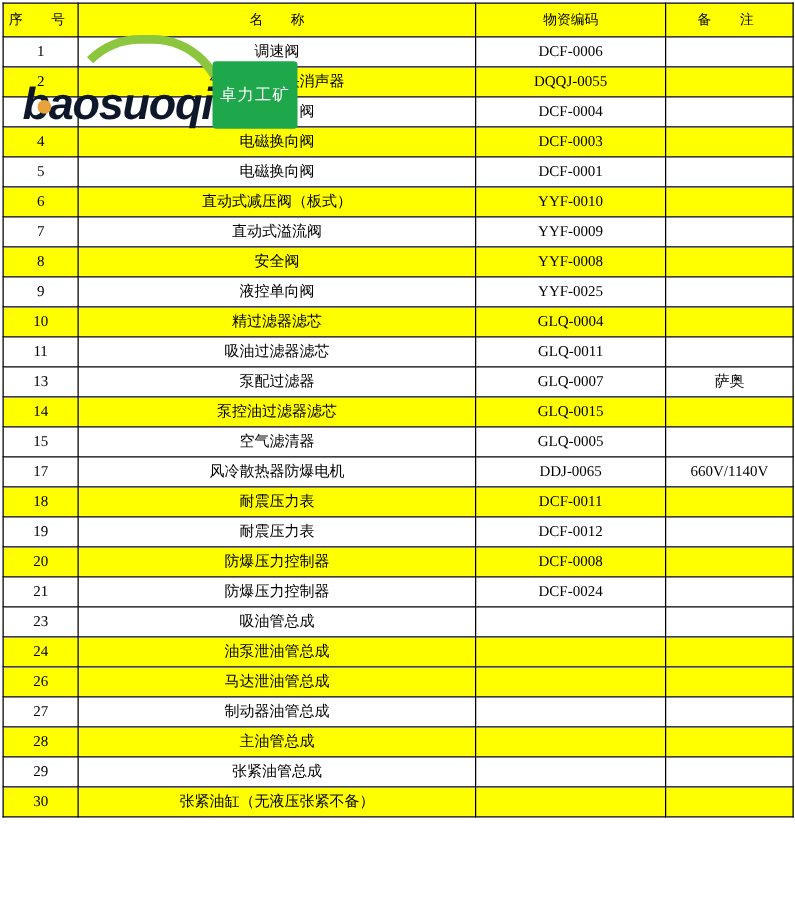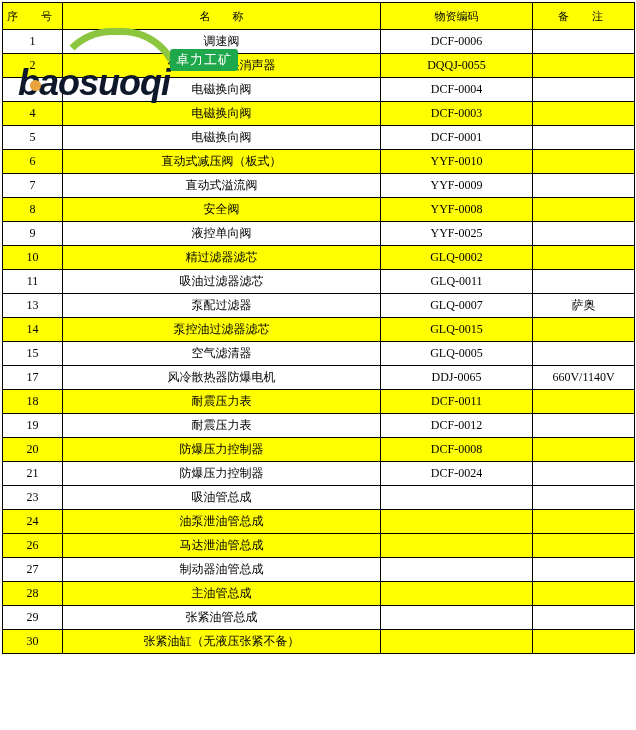--- a/index.html
+++ b/index.html
@@ -93,21 +93,21 @@
     border-radius: 60px 60px 0 0;
   }
   .wm-badge {
     position: absolute;
     left: 170px;
     top: 47px;
     background: #1fa84b;
     color: #ffffff;
     font-family: "Liberation Sans", "DejaVu Sans", sans-serif;
     font-size: 13px;
-    padding: 2px 6px;
+    padding: 18px 6px;
     border-radius: 3px;
     letter-spacing: 1px;
   }
   .wm-dot {
     position: absolute;
     left: 30px;
     top: 78px;
     width: 11px;
     height: 11px;
     background: #e8a33d;
@@ -185,21 +185,21 @@
         </tr>
         <tr>
           <td class="wt">9</td>
           <td class="wt">液控单向阀</td>
           <td class="wt">YYF-0025</td>
           <td class="wt"></td>
         </tr>
         <tr>
           <td class="hl">10</td>
           <td class="hl">精过滤器滤芯</td>
-          <td class="hl">GLQ-0002</td>
+          <td class="hl">GLQ-0004</td>
           <td class="hl"></td>
         </tr>
         <tr>
           <td class="wt">11</td>
           <td class="wt">吸油过滤器滤芯</td>
           <td class="wt">GLQ-0011</td>
           <td class="wt"></td>
         </tr>
         <tr>
           <td class="wt">13</td>

